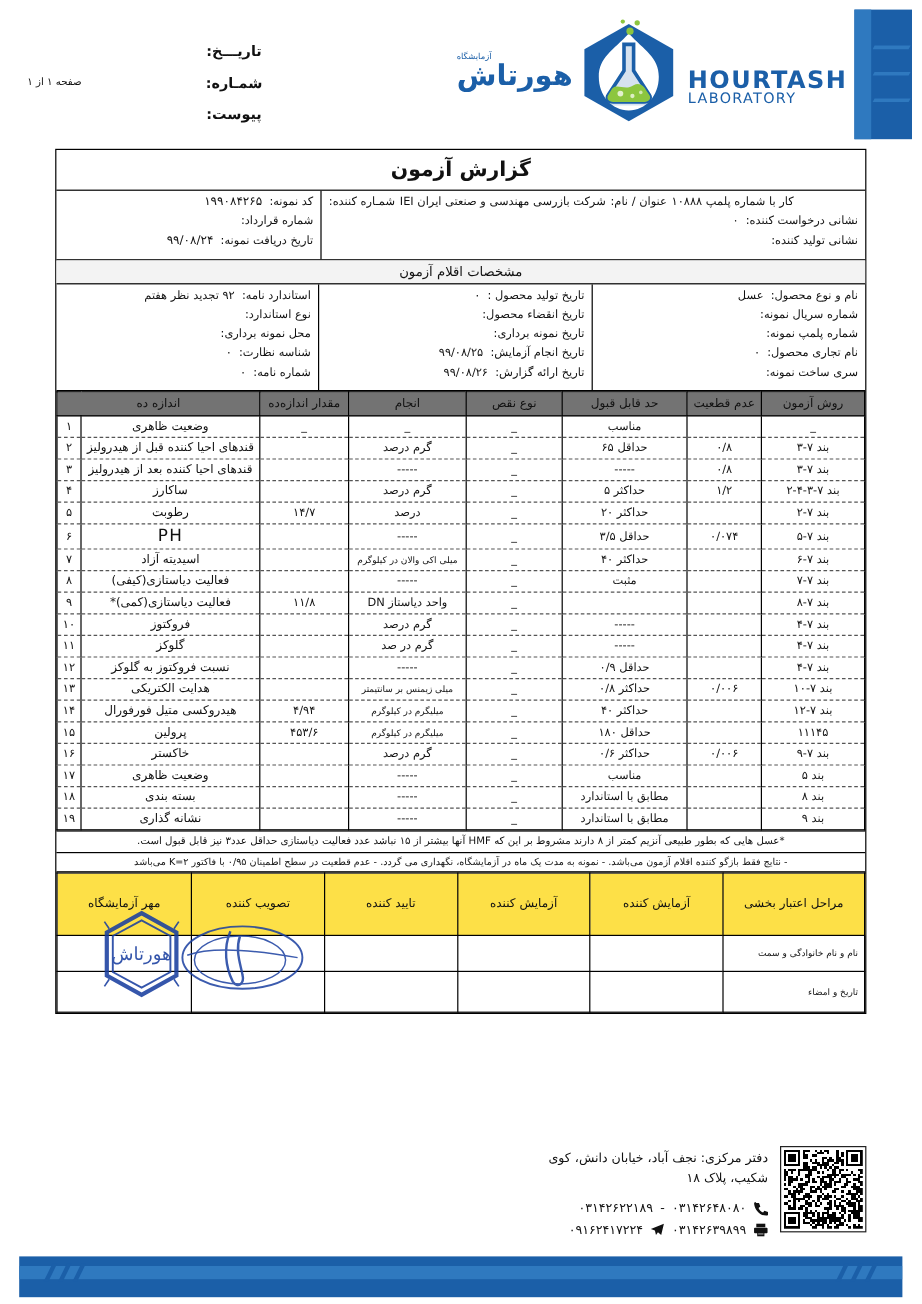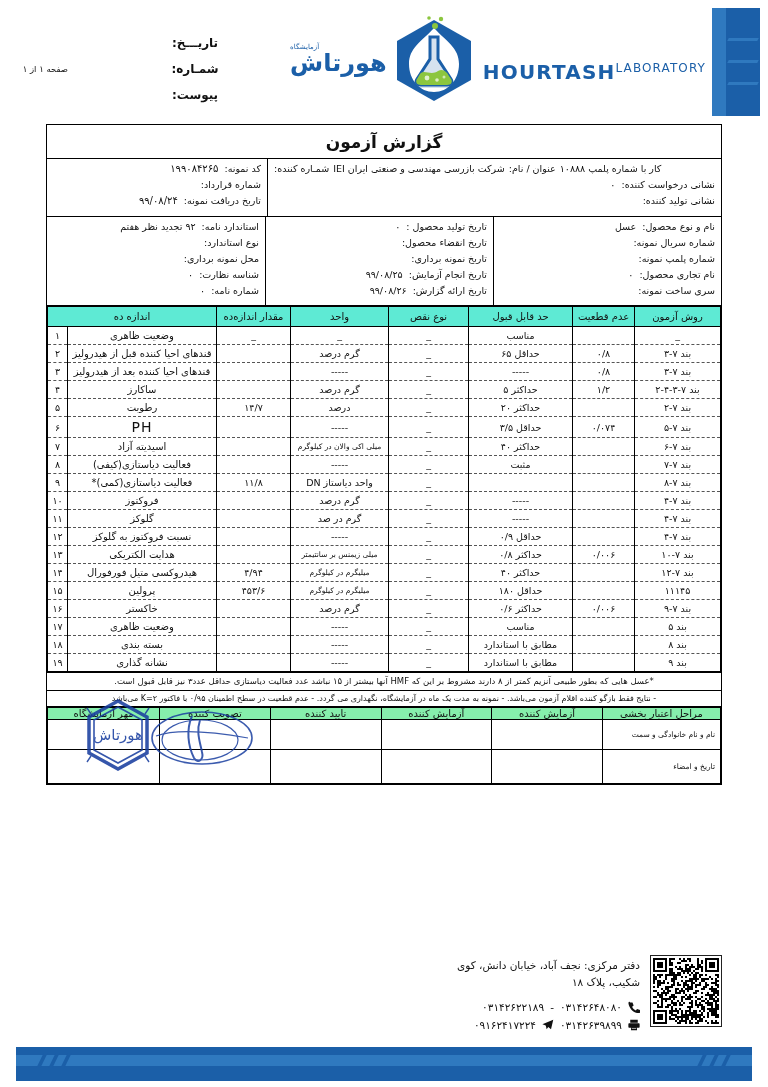--- a/index.html
+++ b/index.html
@@ -48,21 +48,21 @@
   }
 
   
   .logo-wrap {
     position: absolute;
     top: 14px; right: 62px;
     display: flex; align-items: center; gap: 4px;
     direction: ltr;
   }
   .logo-text-en {
-    display: flex; flex-direction: row;
+    display: flex; flex-direction: column;
     line-height: 1.0;
     margin-left: 2px;
     margin-top: 26px;
   }
   .logo-title {
     font-size: 20px; font-weight: bold;
     letter-spacing: 1.2px;
     color: #1b5fa8;
     font-family: "DejaVu Sans", sans-serif;
   }
@@ -188,21 +188,21 @@
     width: 100%;
     border-collapse: collapse;
     font-size: 9.5px;
     table-layout: fixed;
   }
   table.results th {
     border: 1px solid #000;
     padding: 4px 2px;
     font-weight: normal;
     font-size: 10px;
-    background: #5eead4;
+    background: #737373;
     text-align: center;
   }
   table.results td {
     border-right: 1px solid #000;
     border-left: 1px solid #000;
     border-bottom: 1px dashed #555;
     padding: 2px 3px;
     text-align: center;
     height: 18px;
     vertical-align: middle;
@@ -247,23 +247,23 @@
 
   
   table.sign {
     width: 100%;
     border-collapse: collapse;
     font-size: 10px;
     table-layout: fixed;
   }
   table.sign th {
     border: 1px solid #000;
-    padding: 0 2px;
+    padding: 20px 2px;
     font-weight: normal;
-    background: #86efac;
+    background: #fde047;
     text-align: center;
     font-size: 10px;
   }
   table.sign td {
     border: 1px solid #000;
     height: 30px;
     text-align: right;
     padding: 2px 5px;
     font-size: 7.5px;
     position: relative;
@@ -413,20 +413,21 @@
         <span class="lbl">شماره قرارداد:</span>
         <span class="val"></span>
       </div>
       <div class="fld">
         <span class="lbl">تاریخ دریافت نمونه:</span>
         <span class="val num">۹۹/۰۸/۲۴</span>
       </div>
     </div>
   </div>
 
+  <div class="band sec-head">مشخصات اقلام آزمون</div>
 
   <div class="band tri">
     <div class="c c1" id="items-right">
         <div class="fld">
           <span class="lbl">نام و نوع محصول:</span>
           <span class="val">عسل</span>
         </div>
         <div class="fld">
           <span class="lbl">شماره سریال نمونه:</span>
           <span class="val"></span>
@@ -500,21 +501,21 @@
         <col class="c-value">
       <col class="c-name">
         <col class="c-idx">
     </colgroup>
     <thead>
       <tr>
         <th>روش آزمون</th>
         <th>عدم قطعیت</th>
         <th>حد قابل قبول</th>
         <th>نوع نقص</th>
-        <th>واحد</th>
+        <th>انجام</th>
         <th>مقدار اندازه‌ده</th>
         <th colspan="2">اندازه ده</th>
       </tr>
     </thead>
     <tbody id="results-body">
         <tr>
           <td>_</td>
           <td></td>
           <td>مناسب</td>
           <td>_</td>

